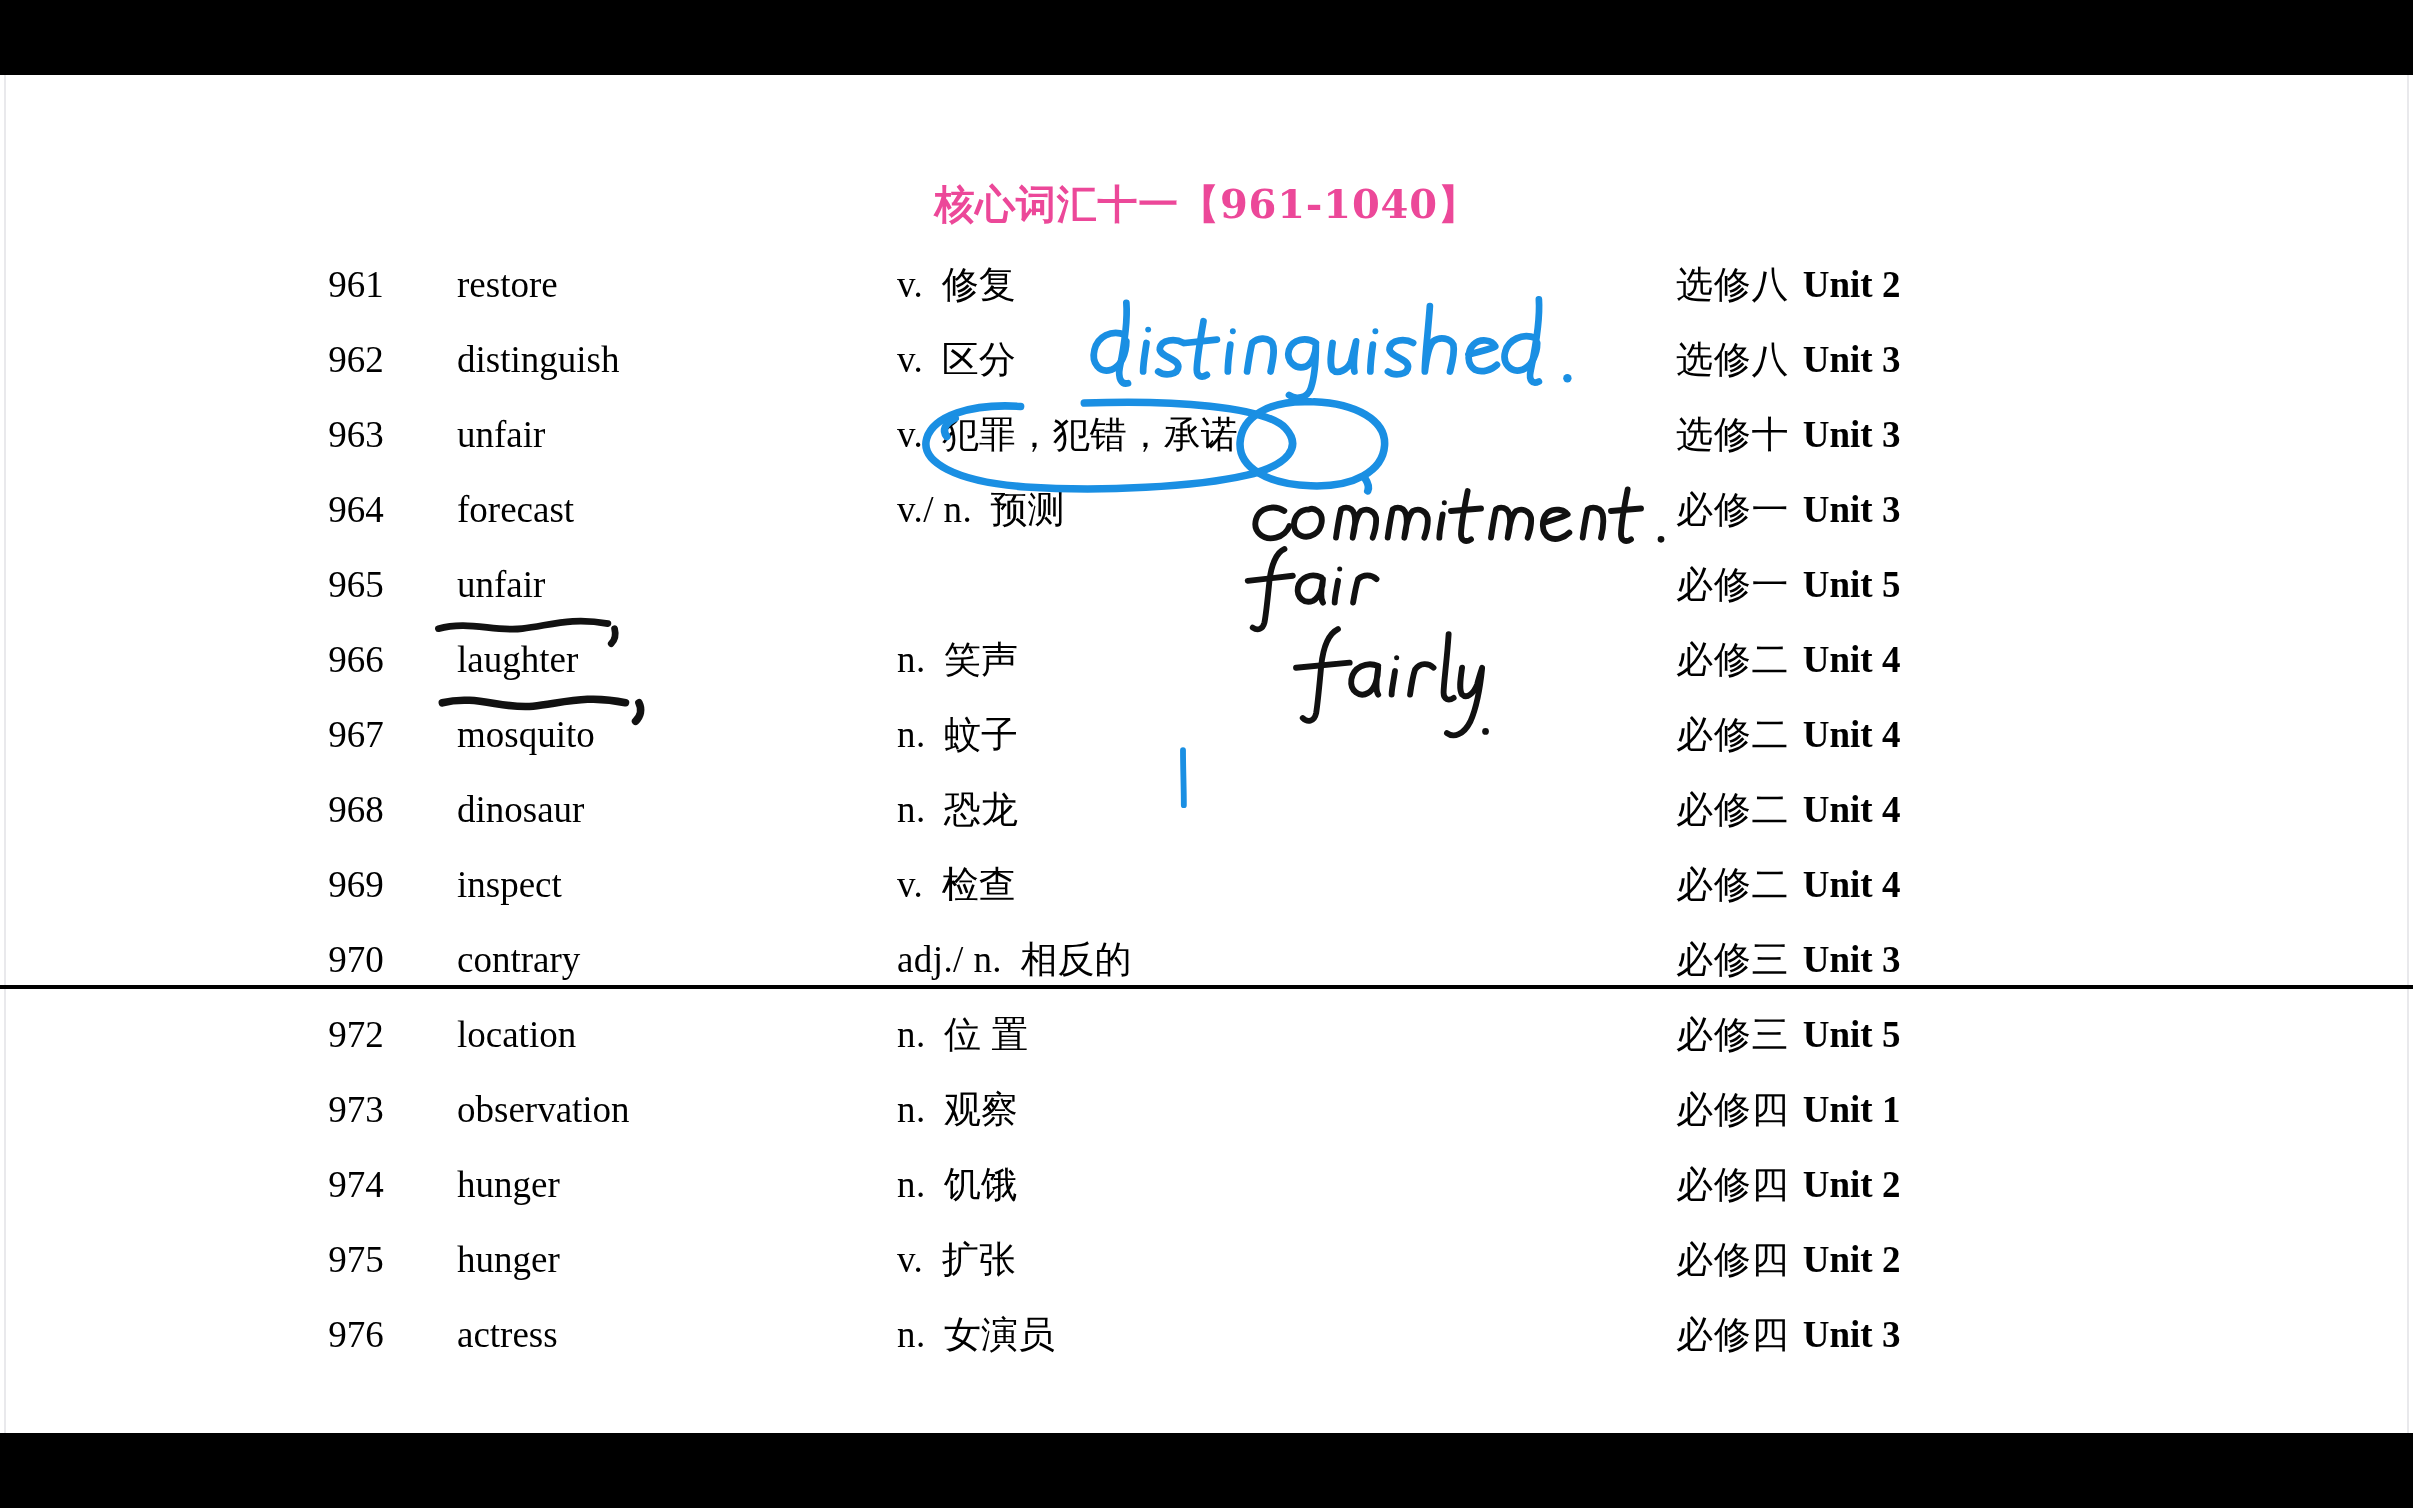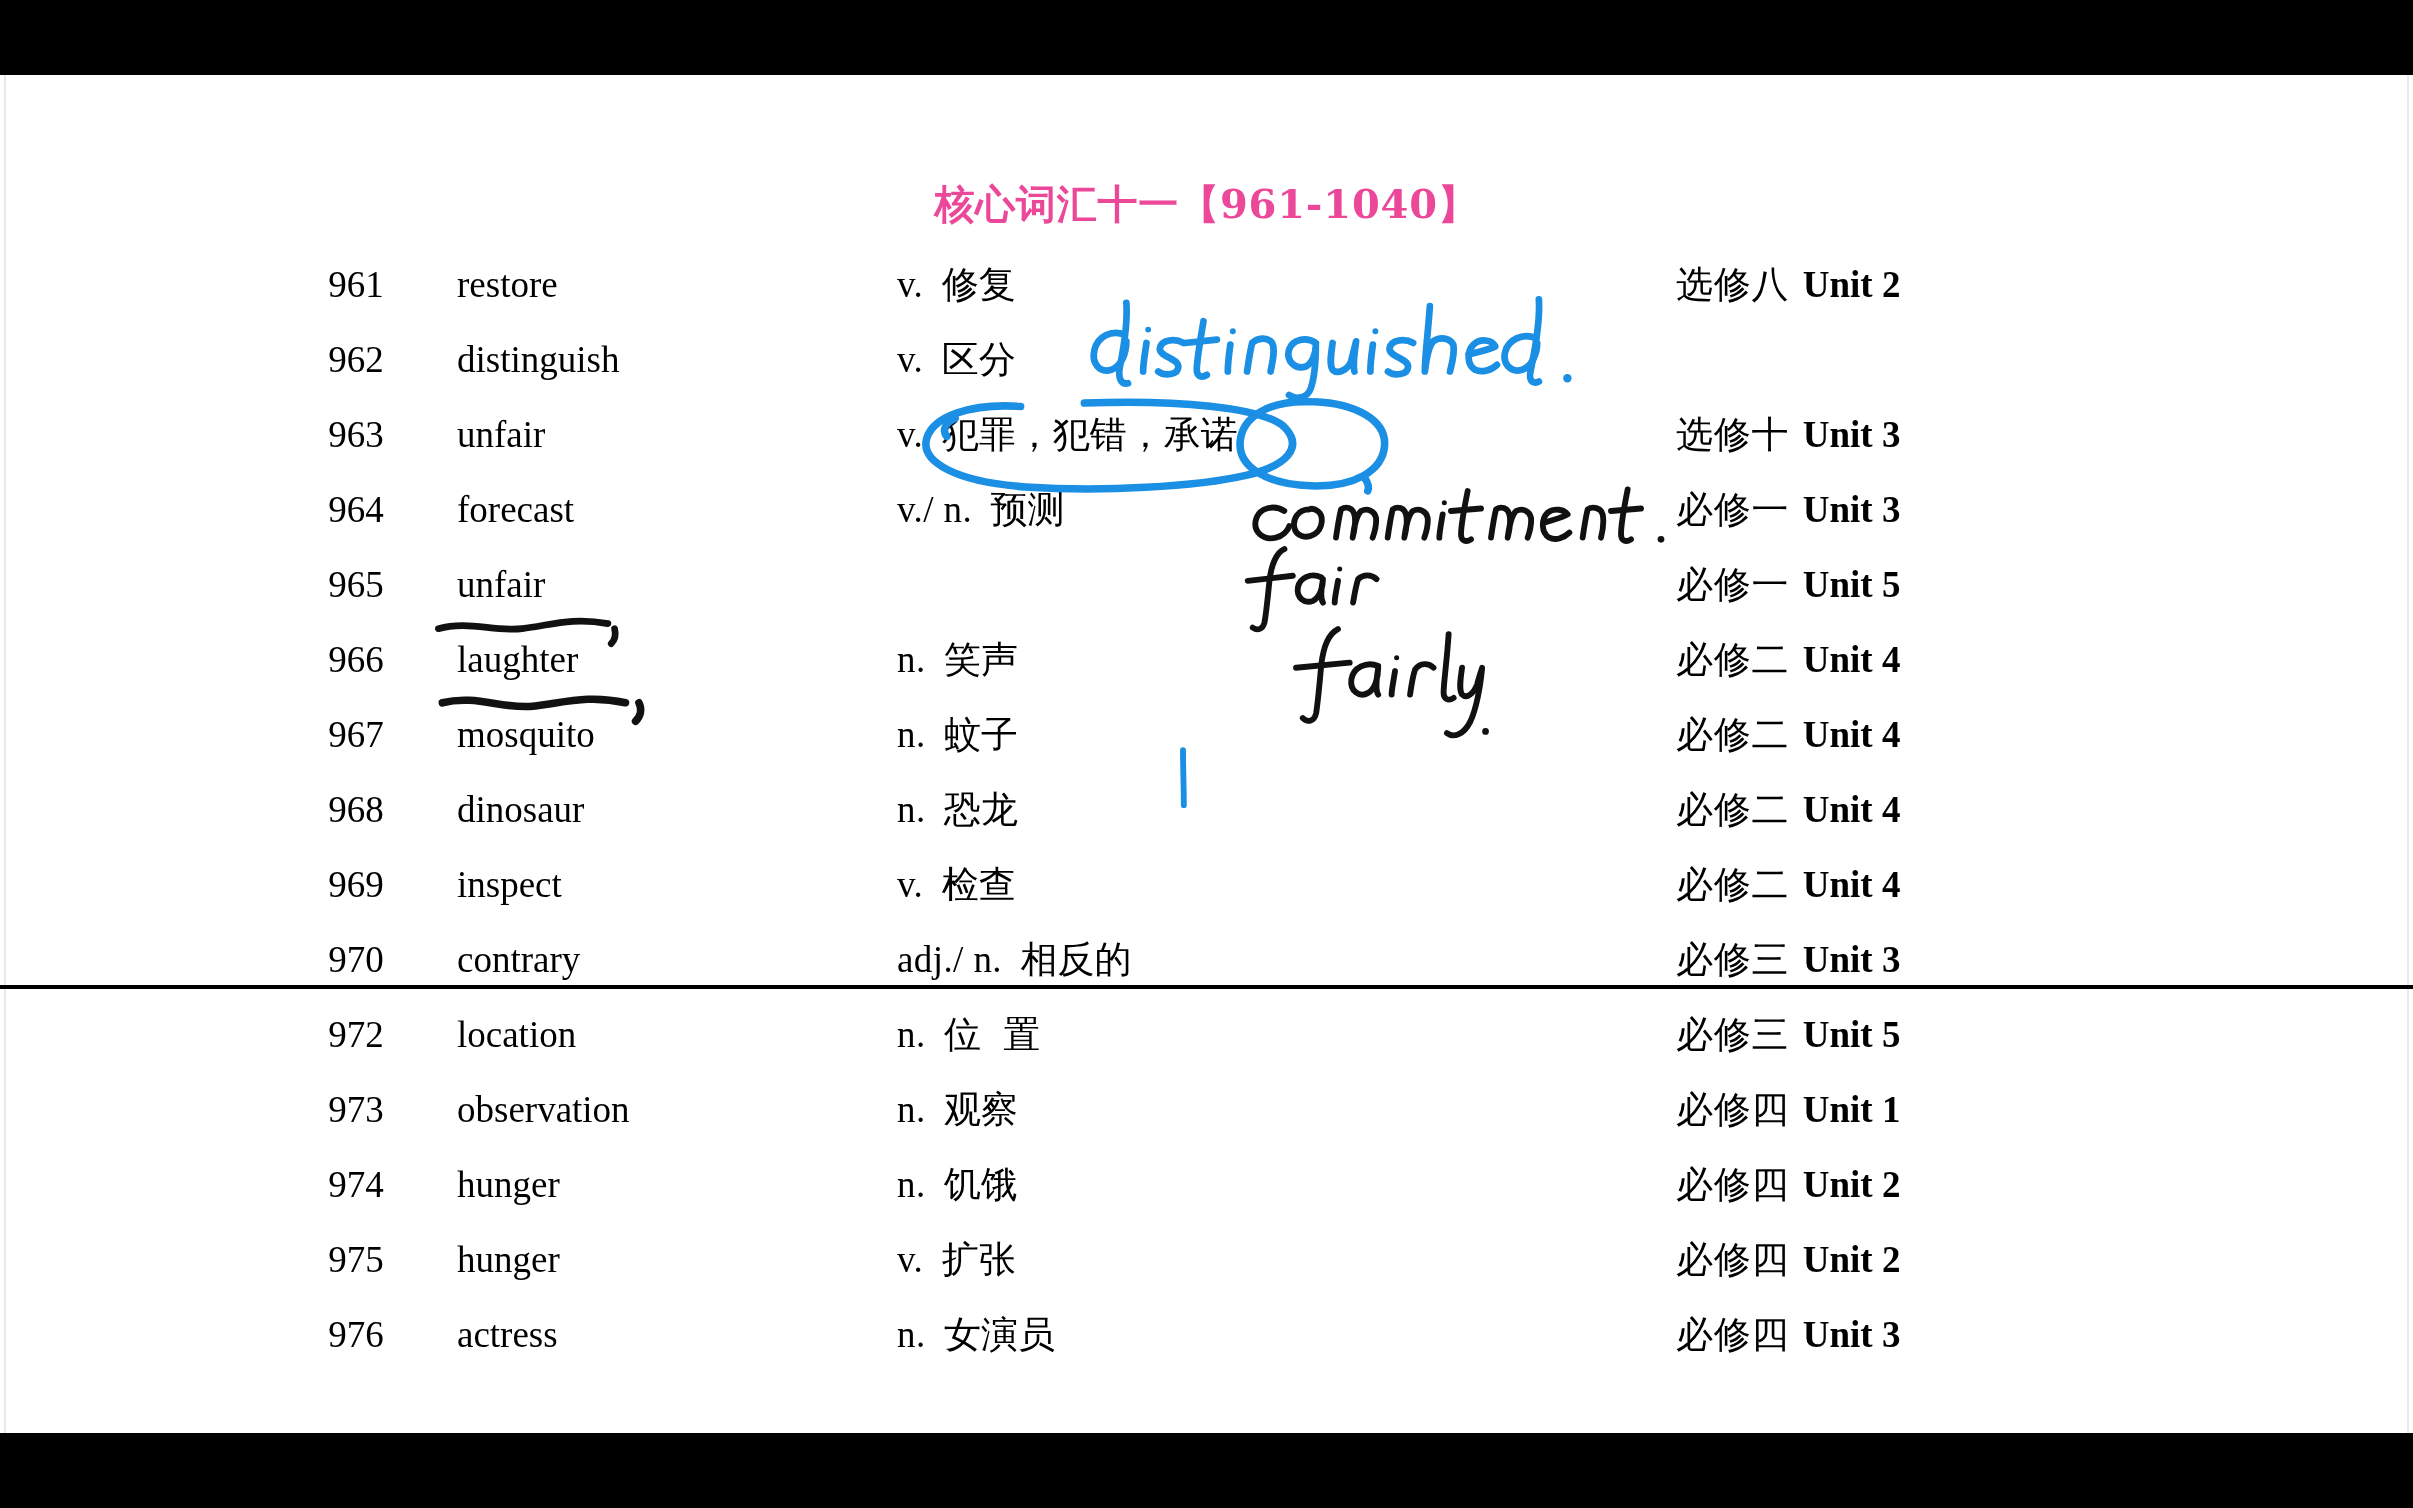--- a/index.html
+++ b/index.html
@@ -95,21 +95,21 @@
   }
   .c-word {
     left: 457px;
     font-size: 37px;
   }
   .c-def {
     left: 897px;
     font-size: 37px;
   }
   .c-def .pos { letter-spacing: 0.4px; }
-  .c-def .cn  { font-family: Liberation Mono, monospace; }
+  .c-def .cn  { font-family: Liberation Sans, sans-serif; }
   .c-src {
     left: 1676px;
     font-size: 37px;
   }
   .c-src .book {
     font-family: "DejaVu Serif", "Liberation Serif", serif;
     letter-spacing: 0.8px;
   }
   .c-src .unit { padding-left: 13.4px; font-weight: bold; }
 
@@ -151,20 +151,21 @@
     <div class="row">
           <div class="cell c-num">961</div>
           <div class="cell c-word">restore</div>
           <div class="cell c-def"><span class="pos">v.</span>&nbsp;&nbsp;<span class="cn">修复</span></div>
           <div class="cell c-src"><span class="book">选修八</span><span class="unit">Unit 2</span></div>
         </div>
         <div class="row">
           <div class="cell c-num">962</div>
           <div class="cell c-word">distinguish</div>
           <div class="cell c-def"><span class="pos">v.</span>&nbsp;&nbsp;<span class="cn">区分</span></div>
+          <div class="cell c-src"><span class="book">选修八</span><span class="unit">Unit 3</span></div>
         </div>
         <div class="row">
           <div class="cell c-num">963</div>
           <div class="cell c-word">unfair</div>
           <div class="cell c-def"><span class="pos">v.</span>&nbsp;&nbsp;<span class="cn">犯罪，犯错，承诺</span></div>
           <div class="cell c-src"><span class="book">选修十</span><span class="unit">Unit 3</span></div>
         </div>
         <div class="row">
           <div class="cell c-num">964</div>
           <div class="cell c-word">forecast</div>

